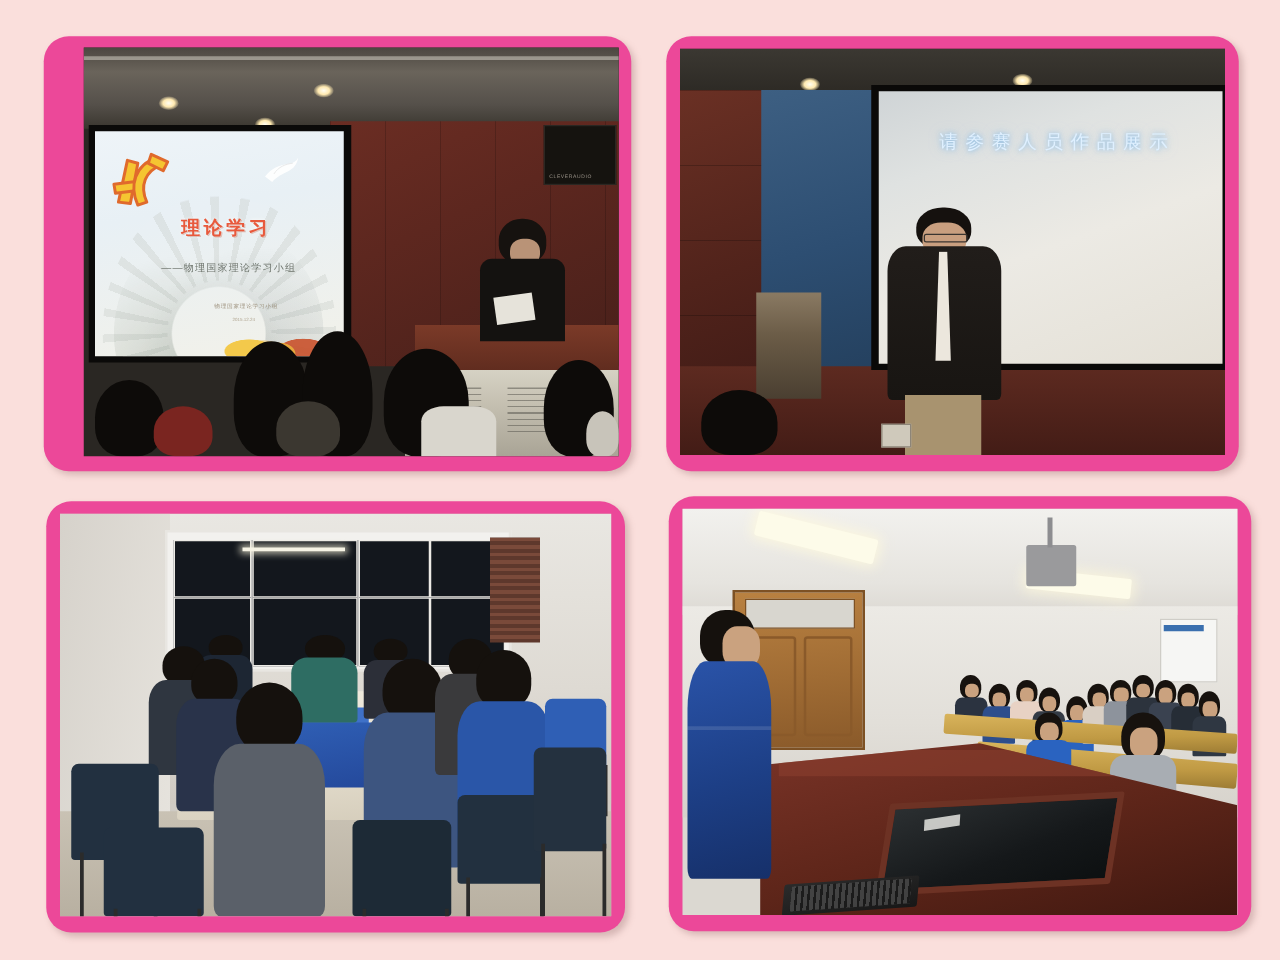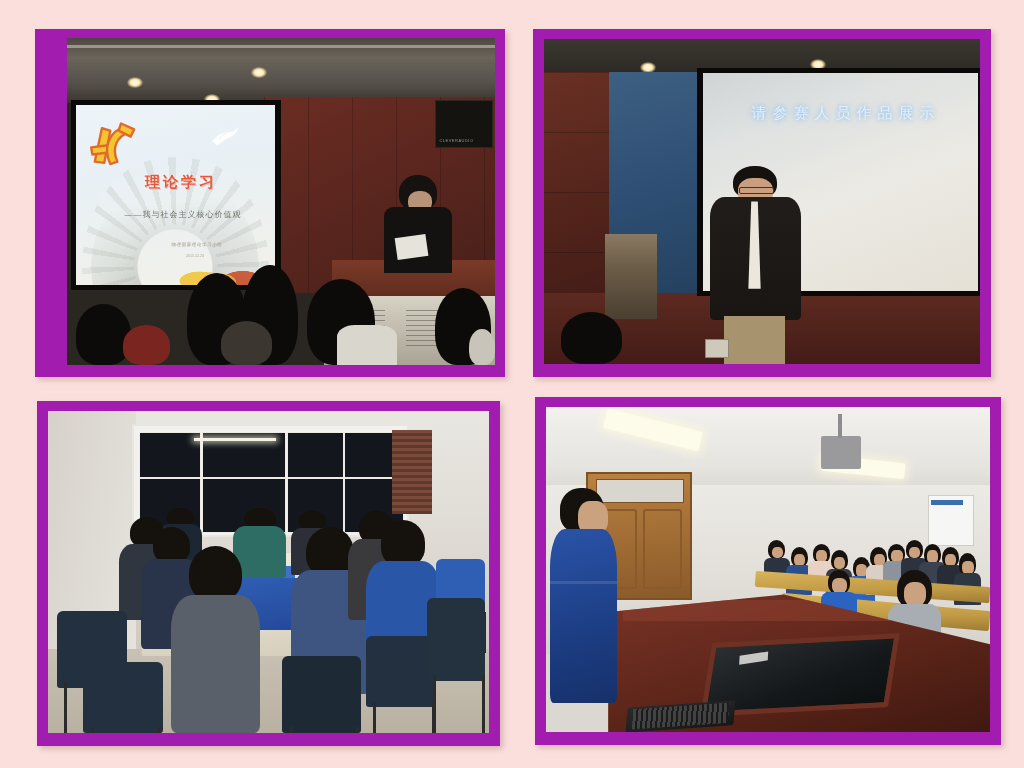--- a/index.html
+++ b/index.html
@@ -9,23 +9,24 @@
     background:#fadfdc;
     font-family:"Liberation Sans", sans-serif;
     overflow:hidden;
     position:relative;
   }
   #collage{position:absolute;inset:0;}
 
   
   .frame{
     position:absolute;
-    background:#a21caf;
+    background:#ec4899;
     box-shadow:3px 3px 5px rgba(150,110,110,.35);
     box-sizing:border-box;
+    border-radius:20px;
   }
   .photo{
     position:absolute;
     overflow:hidden;
     background:#111;
   }
   .layer{position:absolute;}
 
   
   #frame-tl{left:35px;top:29px;width:470px;height:348px;padding:9px 10px 12px 10px;}
@@ -236,21 +237,21 @@
         </div>
 
         <div class="layer dove">
           <svg viewBox="0 0 100 100" width="100%" height="100%" aria-hidden="true">
             <path d="M14 62 C28 44 46 36 66 34 C76 33 84 28 88 20 C86 34 78 44 66 50 C54 56 40 62 30 74 Z" fill="#ffffff" opacity=".9"></path>
             <path d="M34 56 C44 40 60 34 76 32" stroke="#e6e6e6" stroke-width="2" fill="none"></path>
           </svg>
         </div>
 
         <div class="slide-title">理论学习</div>
-        <div class="slide-sub">——我与社会主义核心价值观</div>
+        <div class="slide-sub">——物理国家理论学习小组</div>
         <div class="slide-org">物理国家理论学习小组</div>
         <div class="slide-org2">2015.12.24</div>
         <div class="food"></div>
       </div>
 
       <div class="layer podium"></div>
       <div class="layer console">
         <div class="console-vent" style="left:14%;"></div>
         <div class="console-vent" style="left:48%;"></div>
         <div class="console-vent" style="left:74%;"></div>

